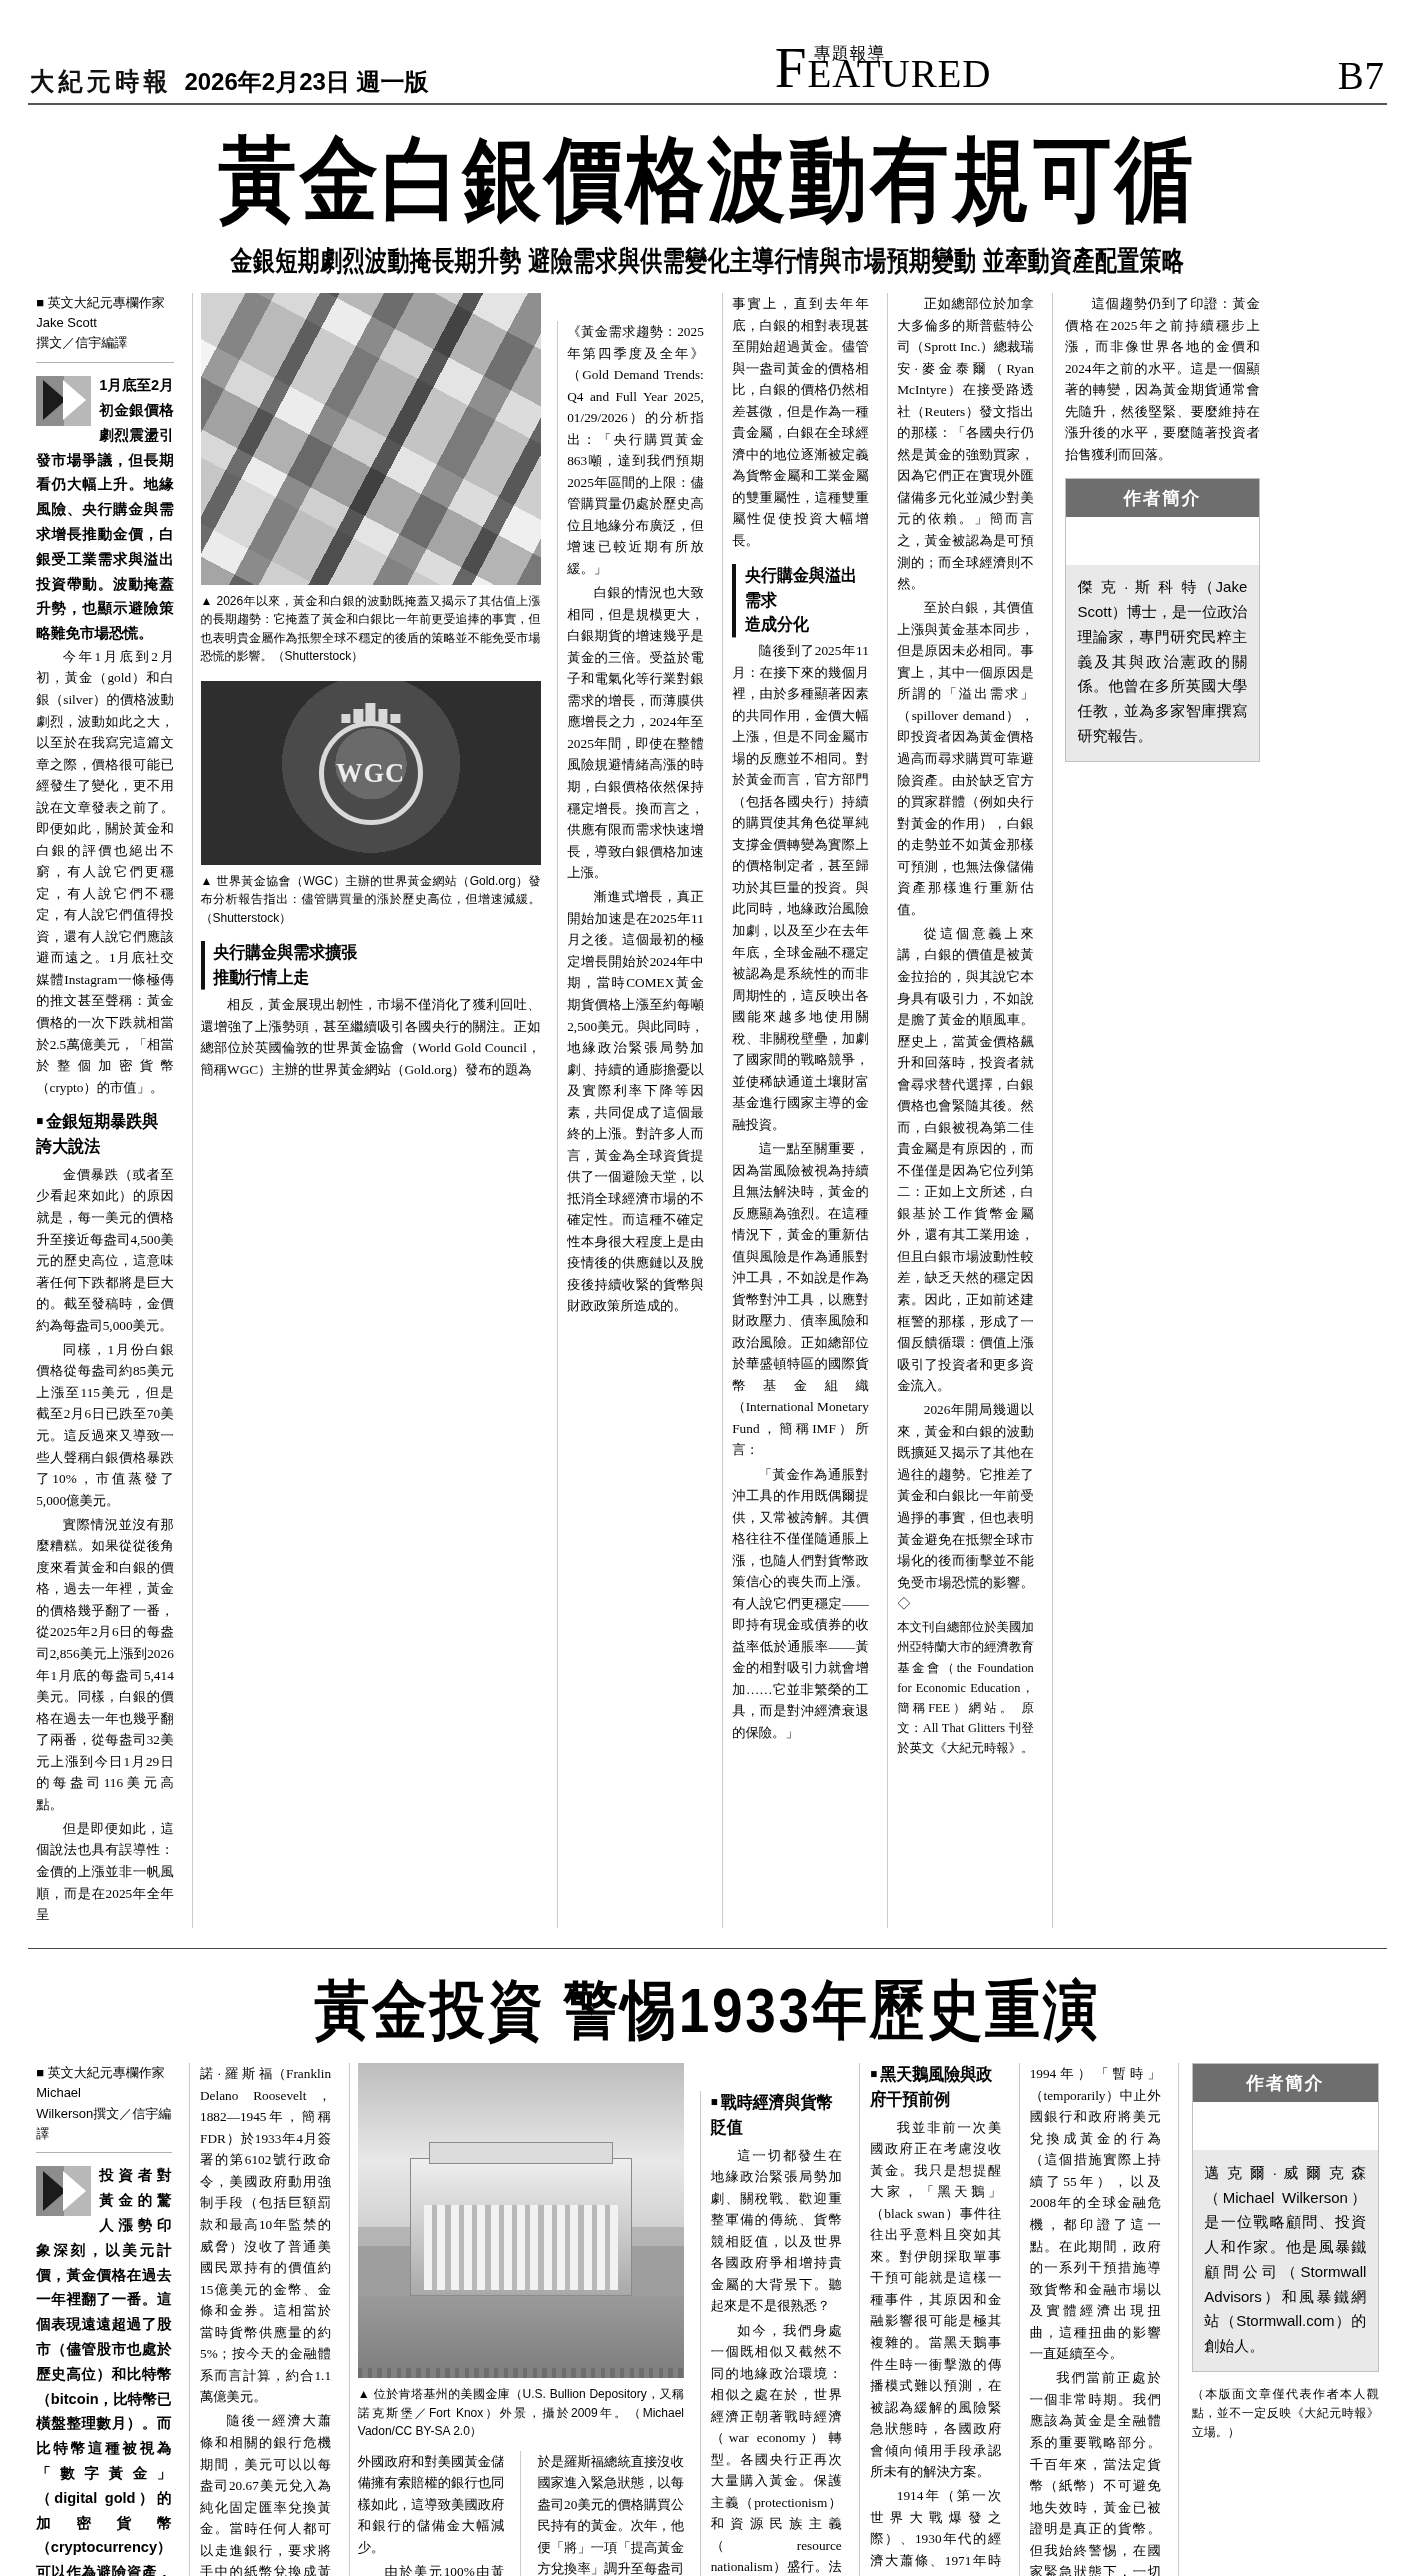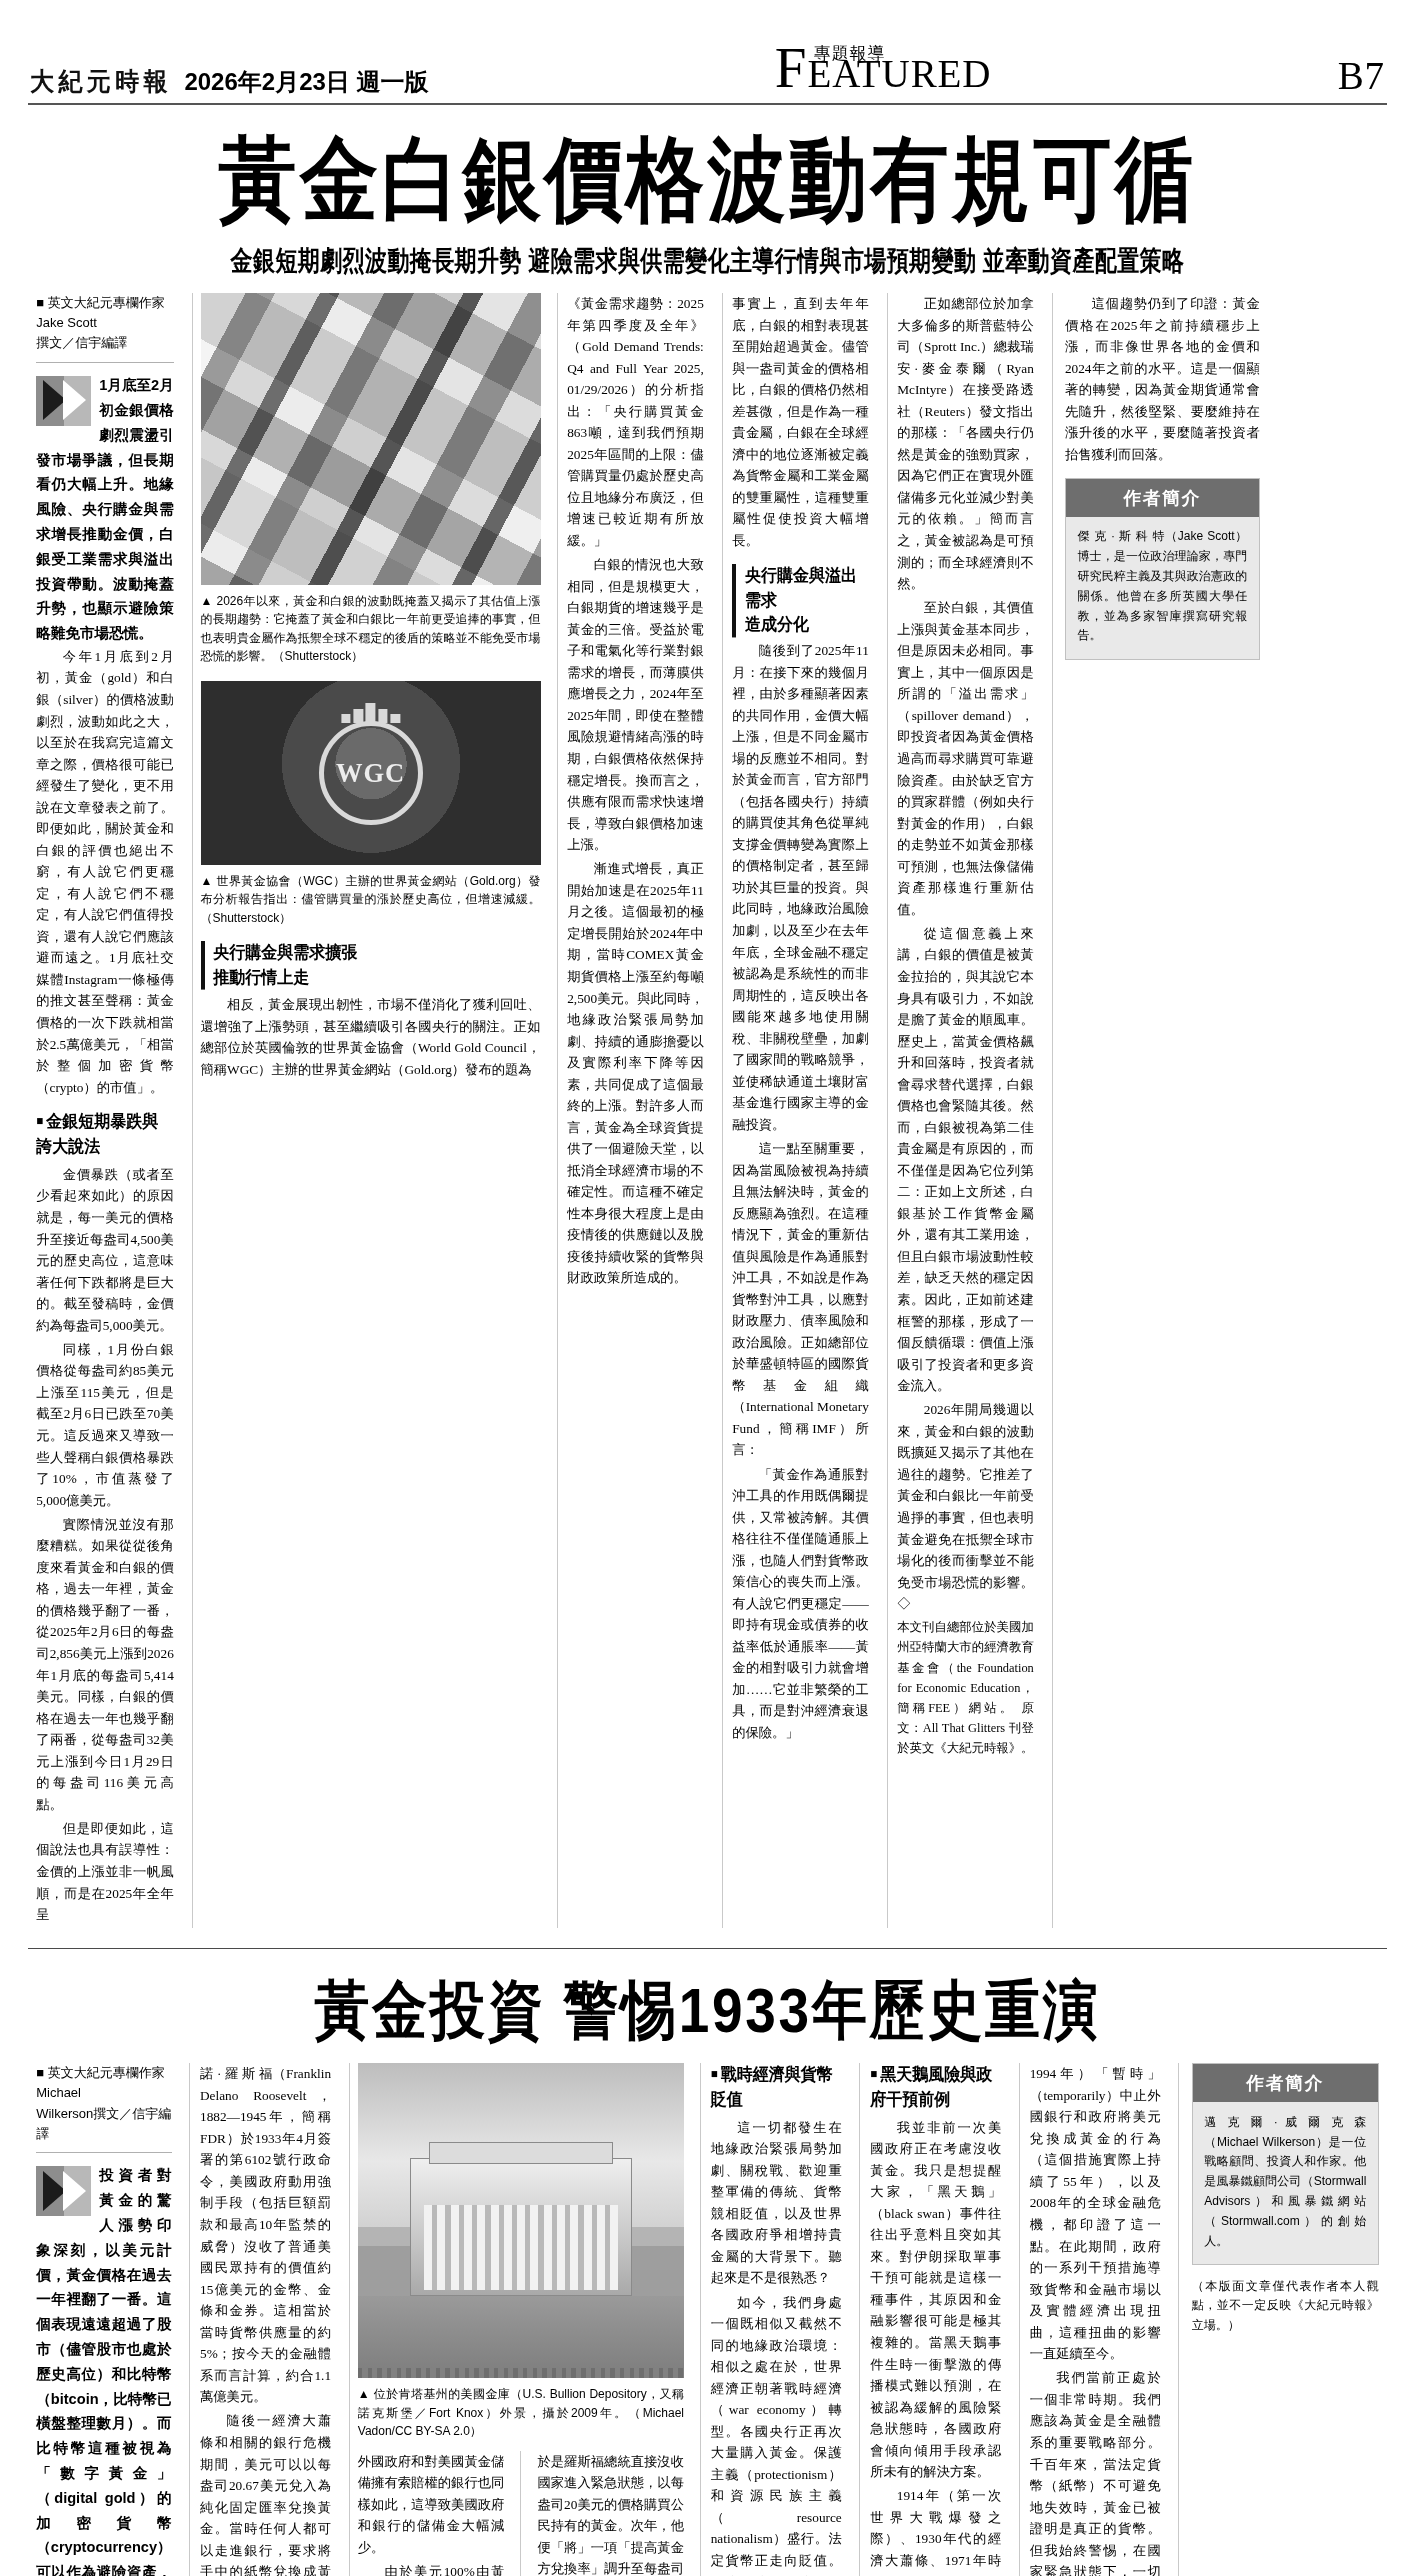--- a/index.html
+++ b/index.html
@@ -41,21 +41,21 @@
     transform:scaleY(1.25); transform-origin:center top;
   }
 
   
   .cols { display:flex; gap:8px; margin-top:21px; }
   .col { padding:0 9.7px; }
   .col + .col { border-left:0.9px solid #c9c9c9; }
   .c1 { width:157px; }
   .c2 { width:157px; }
   .cmid { width:357px; padding:0 8px; }
-  .c4 { width:157px; }
+  .c4 { width:157px;margin-top:28px; }
   .c5 { width:157px; }
   .c6 { width:157px; }
   .c7 { width:218px; padding-left:12.4px; }
 
   .byline { font-size:13px; line-height:1.55; font-family:"Liberation Sans", sans-serif; }
   .hr-thin { border-top:0.9px solid #b0b0b0; margin:8px 0 10.6px 0; }
 
   .lead { font-size:14.6px; line-height:1.7; font-family:"Liberation Sans", sans-serif;
           font-weight:bold; text-align:justify; }
   .arrow-box { float:left; width:55px; height:50px; margin:2.7px 8px 1.8px 0;
@@ -119,21 +119,21 @@
     background:repeating-linear-gradient(90deg,#6e6e6e 0 4.4px,#818181 4.4px 9.7px); }
 
   .caption { font-size:12px; line-height:1.52; margin-top:7px; text-align:justify;
              font-family:"Liberation Sans", sans-serif; }
 
   
   .authorbox { margin-top:12.4px; border:0.9px solid #c0c0c0; }
   .authorbox .hd { background:#6e6e6e; color:#fff; font-family:"Liberation Sans", sans-serif;
     font-weight:bold; font-size:17.7px; text-align:center; padding:7px 0; letter-spacing:1.8px; }
   .authorbox .bd { background:#e9e9e9; font-family:"Liberation Sans", sans-serif;
-    font-size:12px; line-height:1.65; padding:10.6px 11.5px 12.4px 11.5px; text-align:justify; }
+    font-size:15px; line-height:1.65; padding:10.6px 11.5px 12.4px 11.5px; text-align:justify;margin-top:48px; }
 
   .notice { font-size:12px; line-height:1.6; text-align:justify; margin-top:12.4px;
             font-family:"Liberation Sans", sans-serif; }
 
   
   .sep { border-top:1.8px solid #4a4a4a; margin:19.5px 1.8px 0 1.8px; }
   .headline2 {
     text-align:center; font-family:"Liberation Sans", sans-serif; font-weight:bold;
     font-size:55px; letter-spacing:2.7px; margin:19.5px 0 5.3px 0;
     transform:scaleY(1.16); transform-origin:center top;

